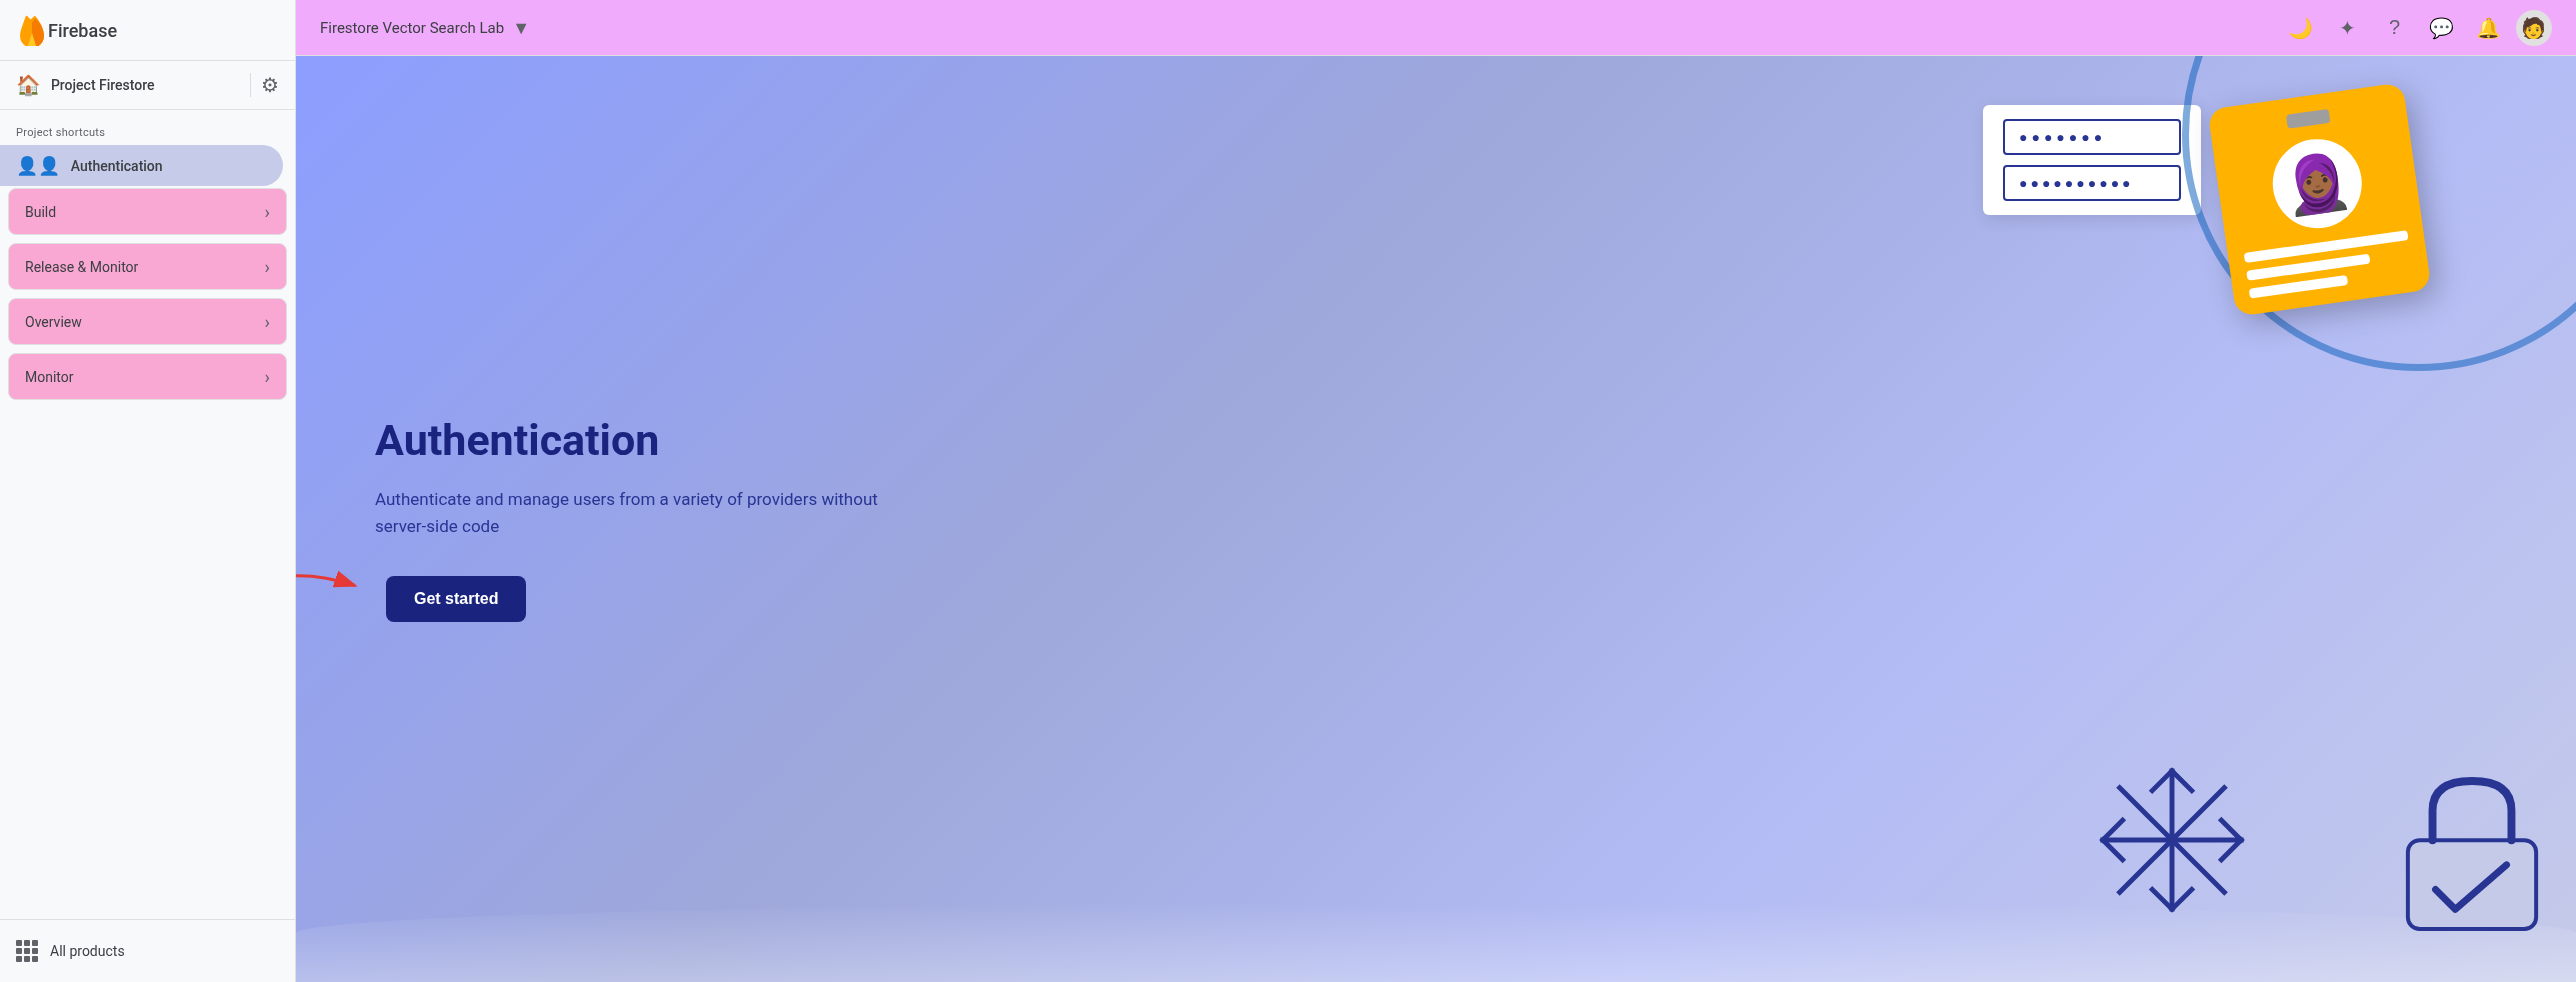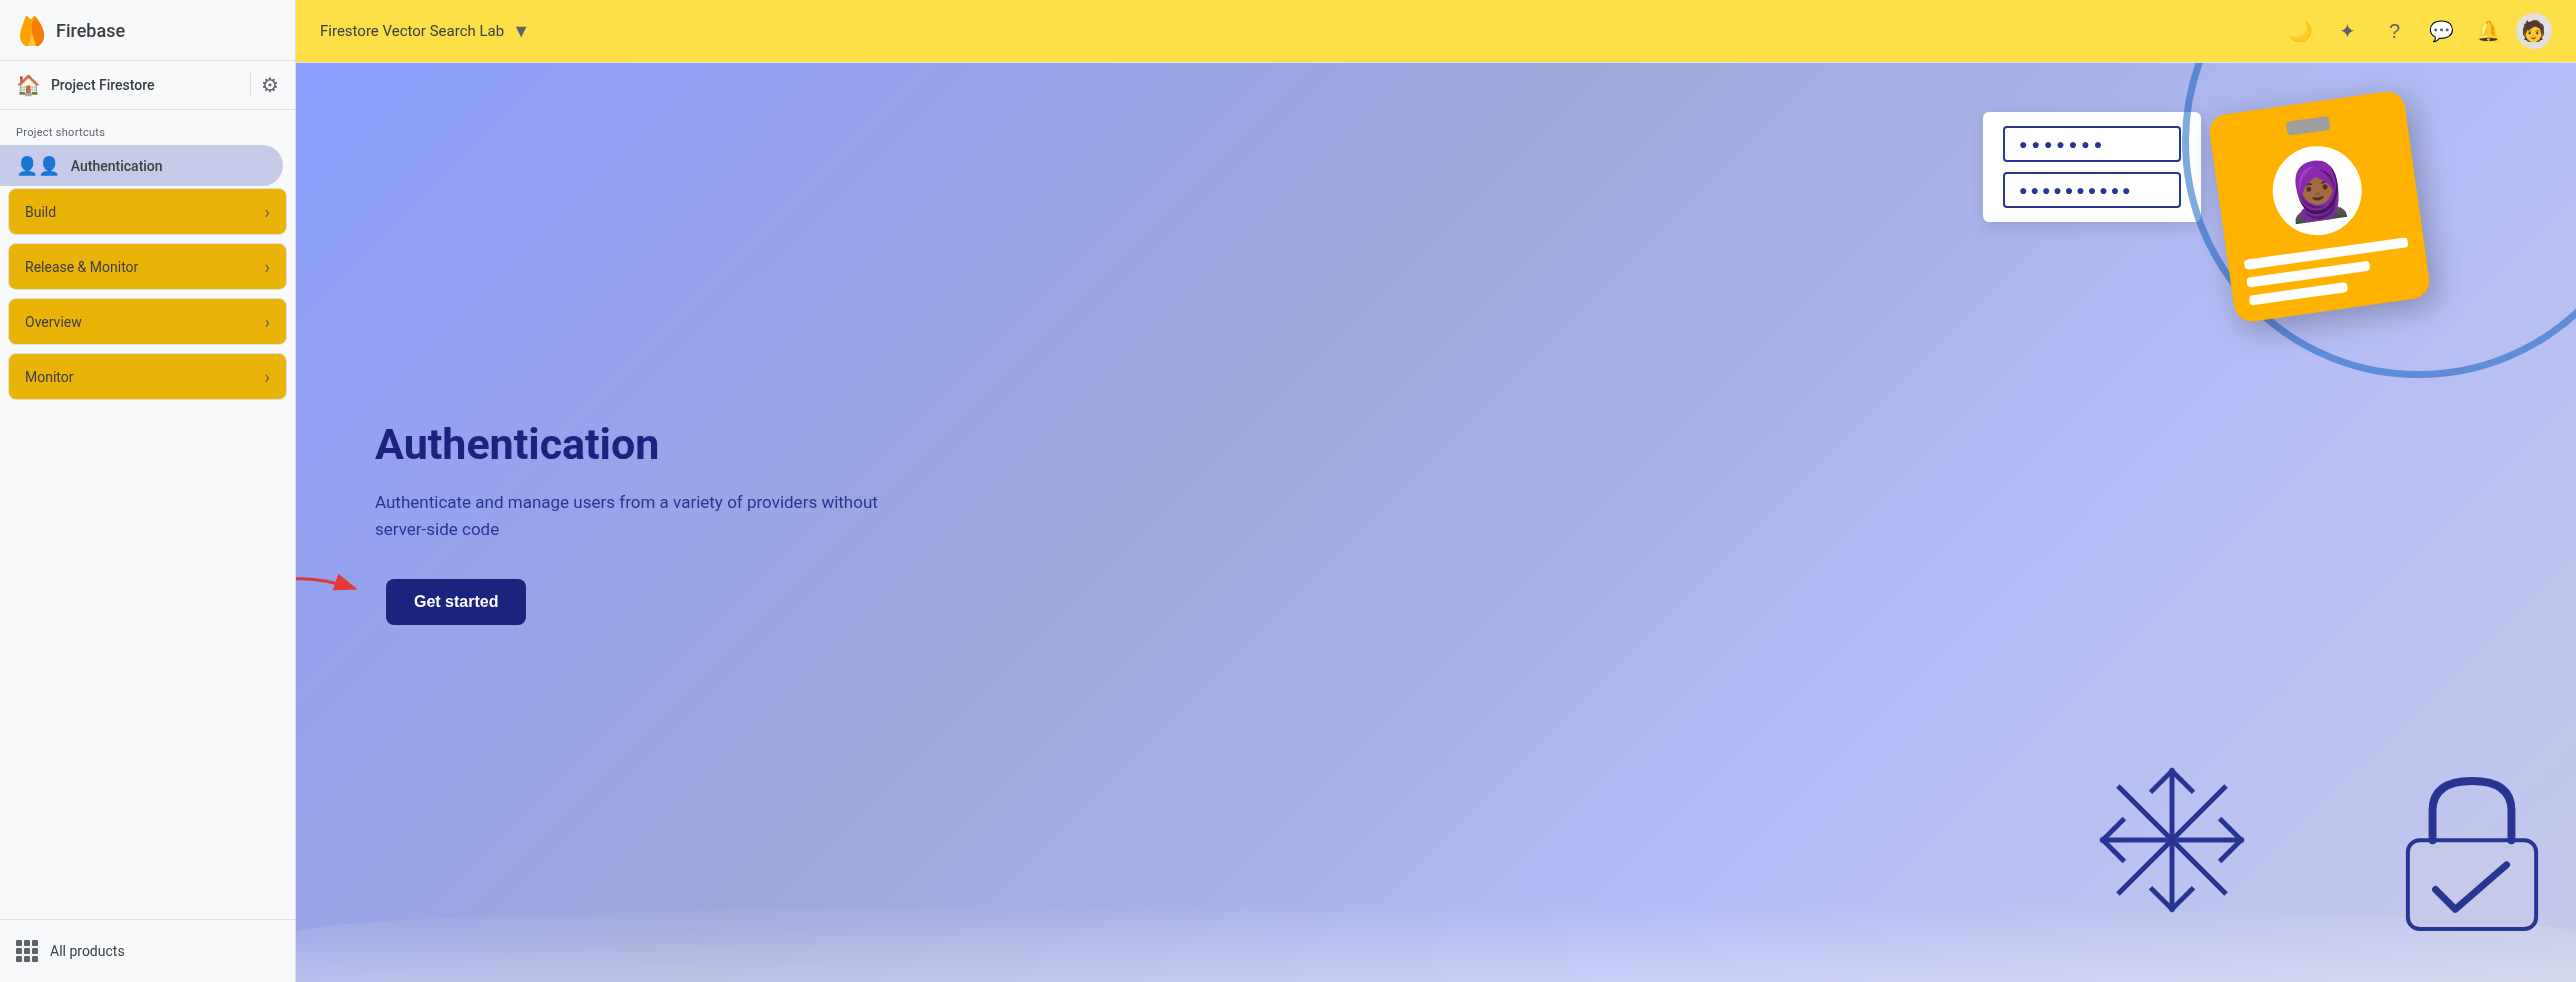--- a/index.html
+++ b/index.html
@@ -21,21 +21,21 @@
       display: flex;
       align-items: center;
       padding: 14px 16px;
       border-bottom: 1px solid #e0e0e0;
       gap: 10px;
     }
 
     .firebase-logo {
       display: flex;
       align-items: center;
-      gap: 8px;
+      gap: 0;
     }
 
     .firebase-flame {
       width: 32px;
       height: 32px;
     }
 
     .firebase-title {
       font-size: 18px;
       font-weight: 500;
@@ -115,21 +115,21 @@
     .category-item {
       display: flex;
       align-items: center;
       justify-content: space-between;
       padding: 12px 16px;
       cursor: pointer;
       border-radius: 8px;
       margin: 2px 8px;
       font-size: 14px;
       color: #3c4043;
-      background: #eab308;
+      background: #f9a8d4;
       border: 1px solid #e0e0e0;
       margin-bottom: 6px;
     }
 
     .chevron {
       font-size: 18px;
       color: #5f6368;
     }
 
     .all-products-item {
@@ -163,22 +163,22 @@
       display: flex;
       flex-direction: column;
       overflow: hidden;
     }
 
     .topbar {
       display: flex;
       align-items: center;
       justify-content: space-between;
       padding: 12px 24px;
-      height: 63px;
-      background: #fde047;
+      height: 56px;
+      background: #f0abfc;
       border-bottom: 1px solid #e0e0e0;
     }
 
     .project-selector {
       display: flex;
       align-items: center;
       gap: 8px;
       cursor: pointer;
       font-size: 15px;
       color: #3c4043;

